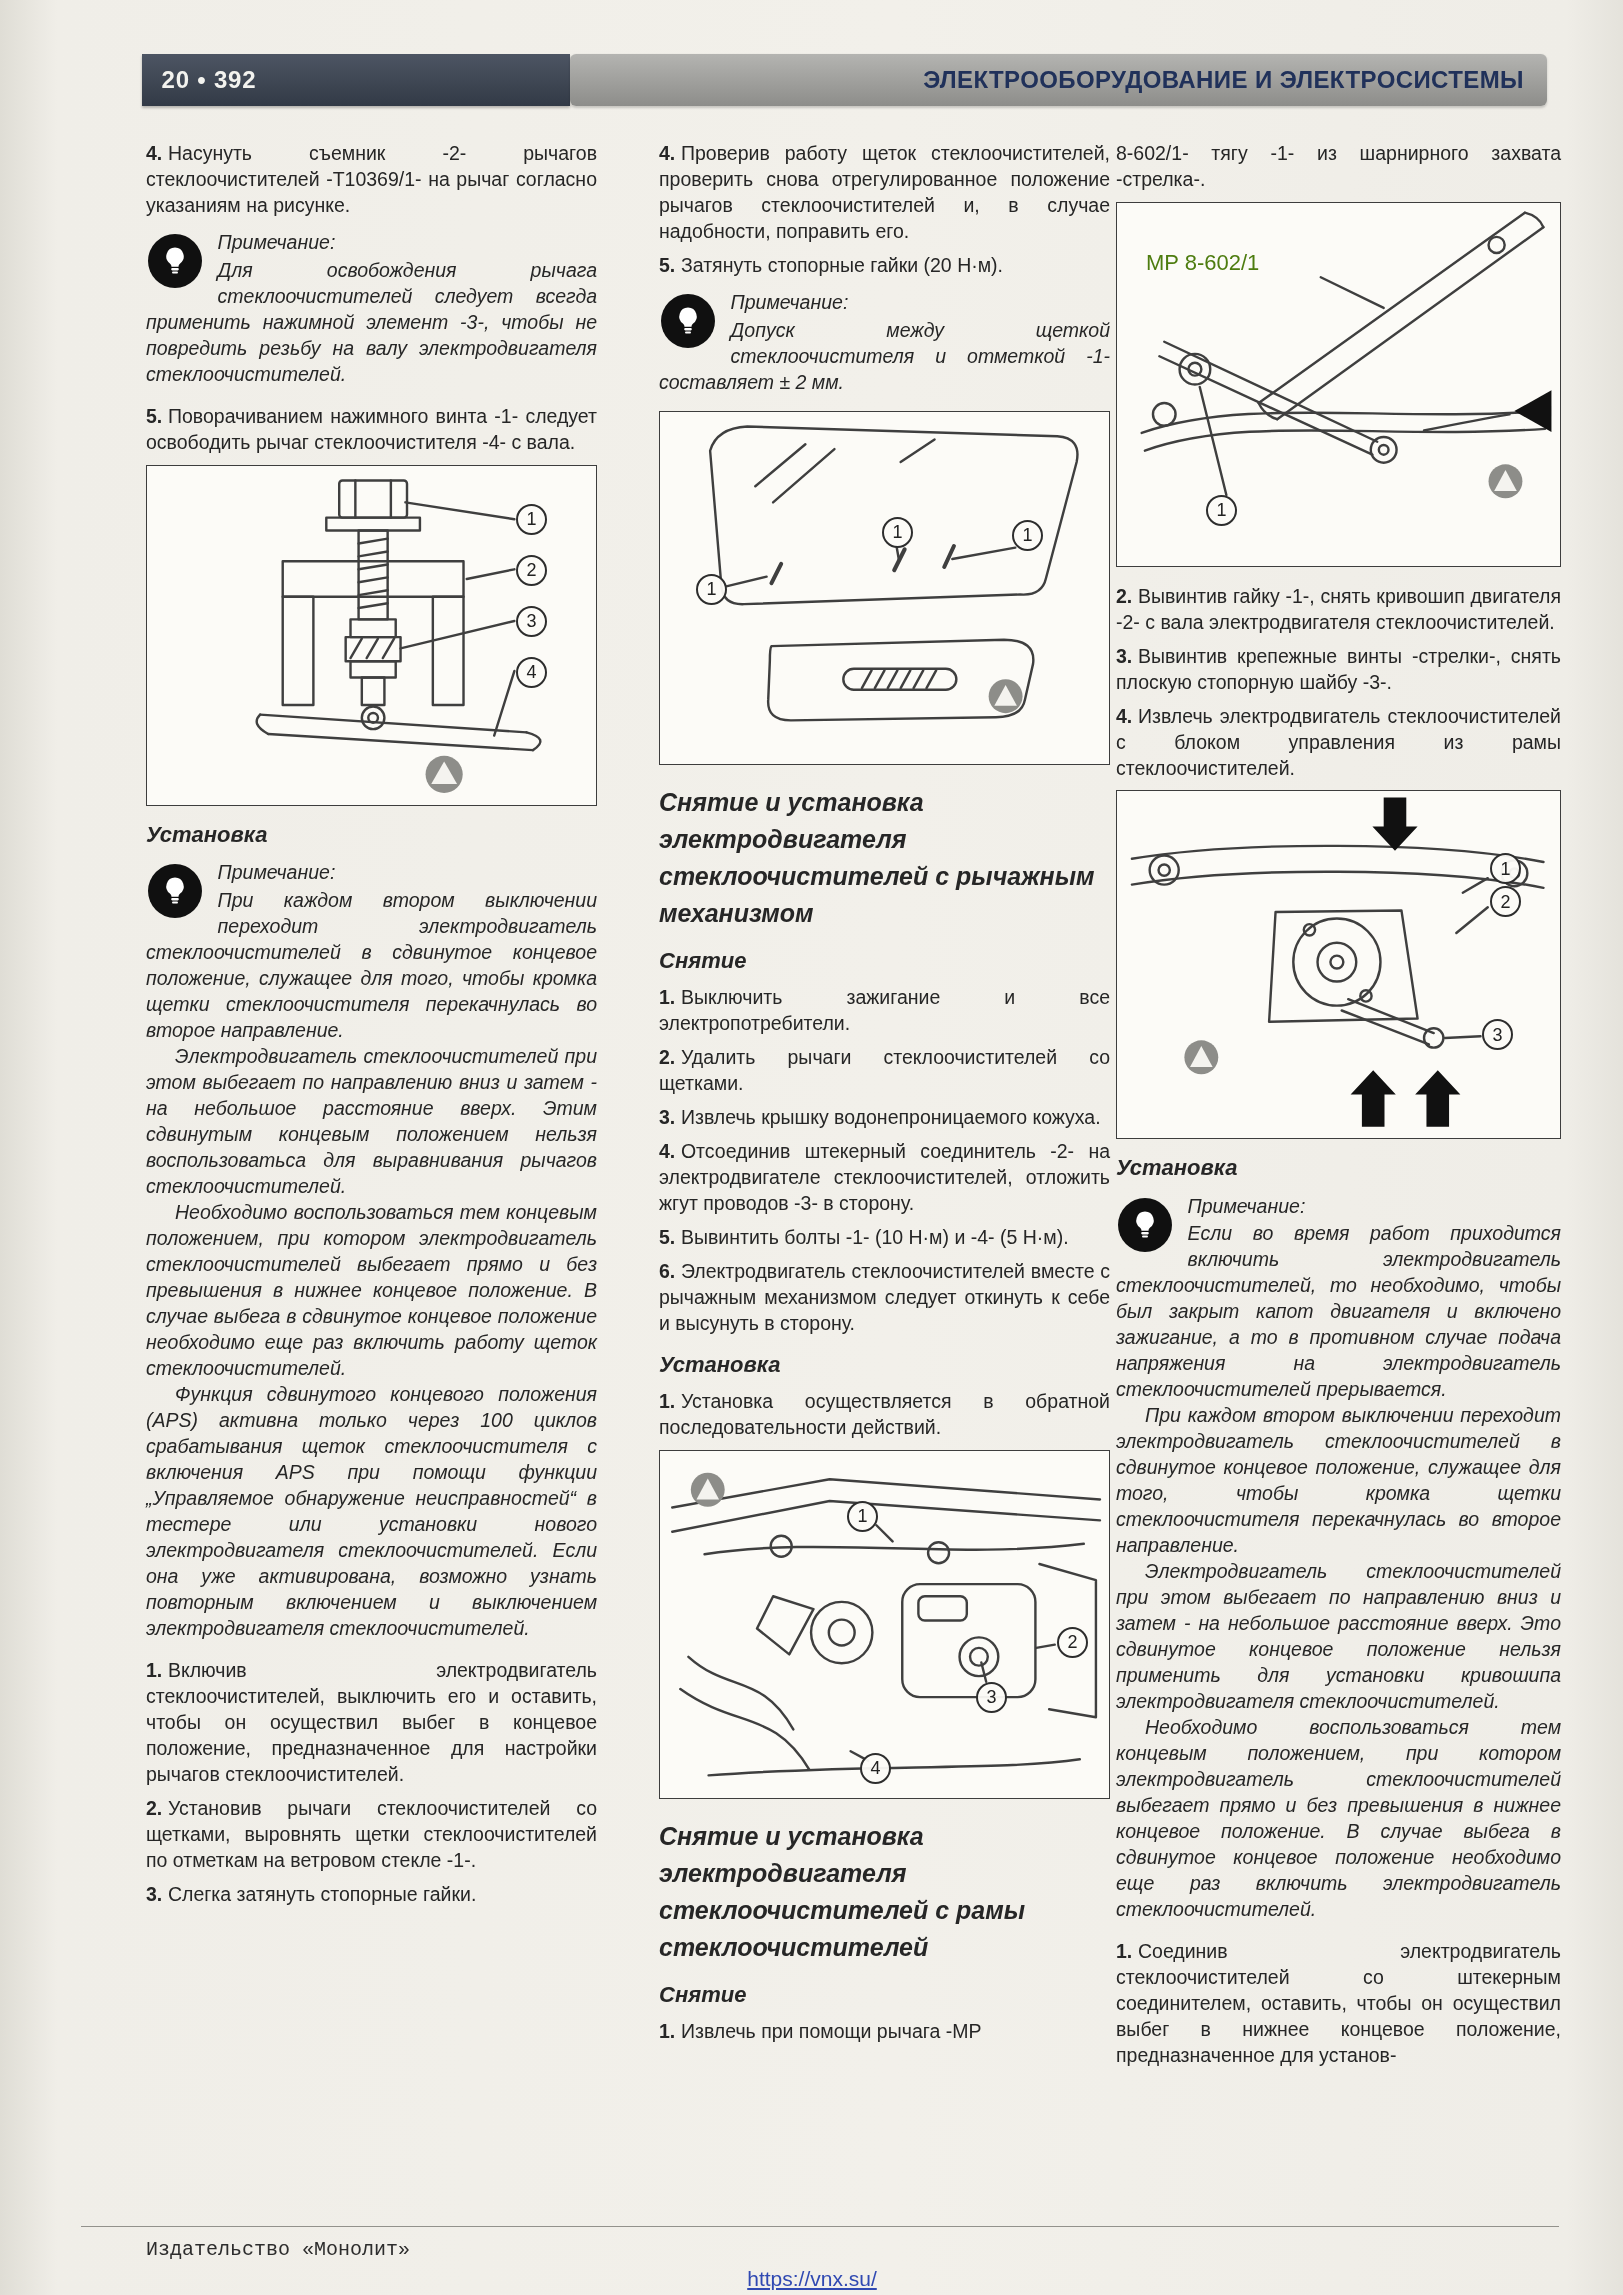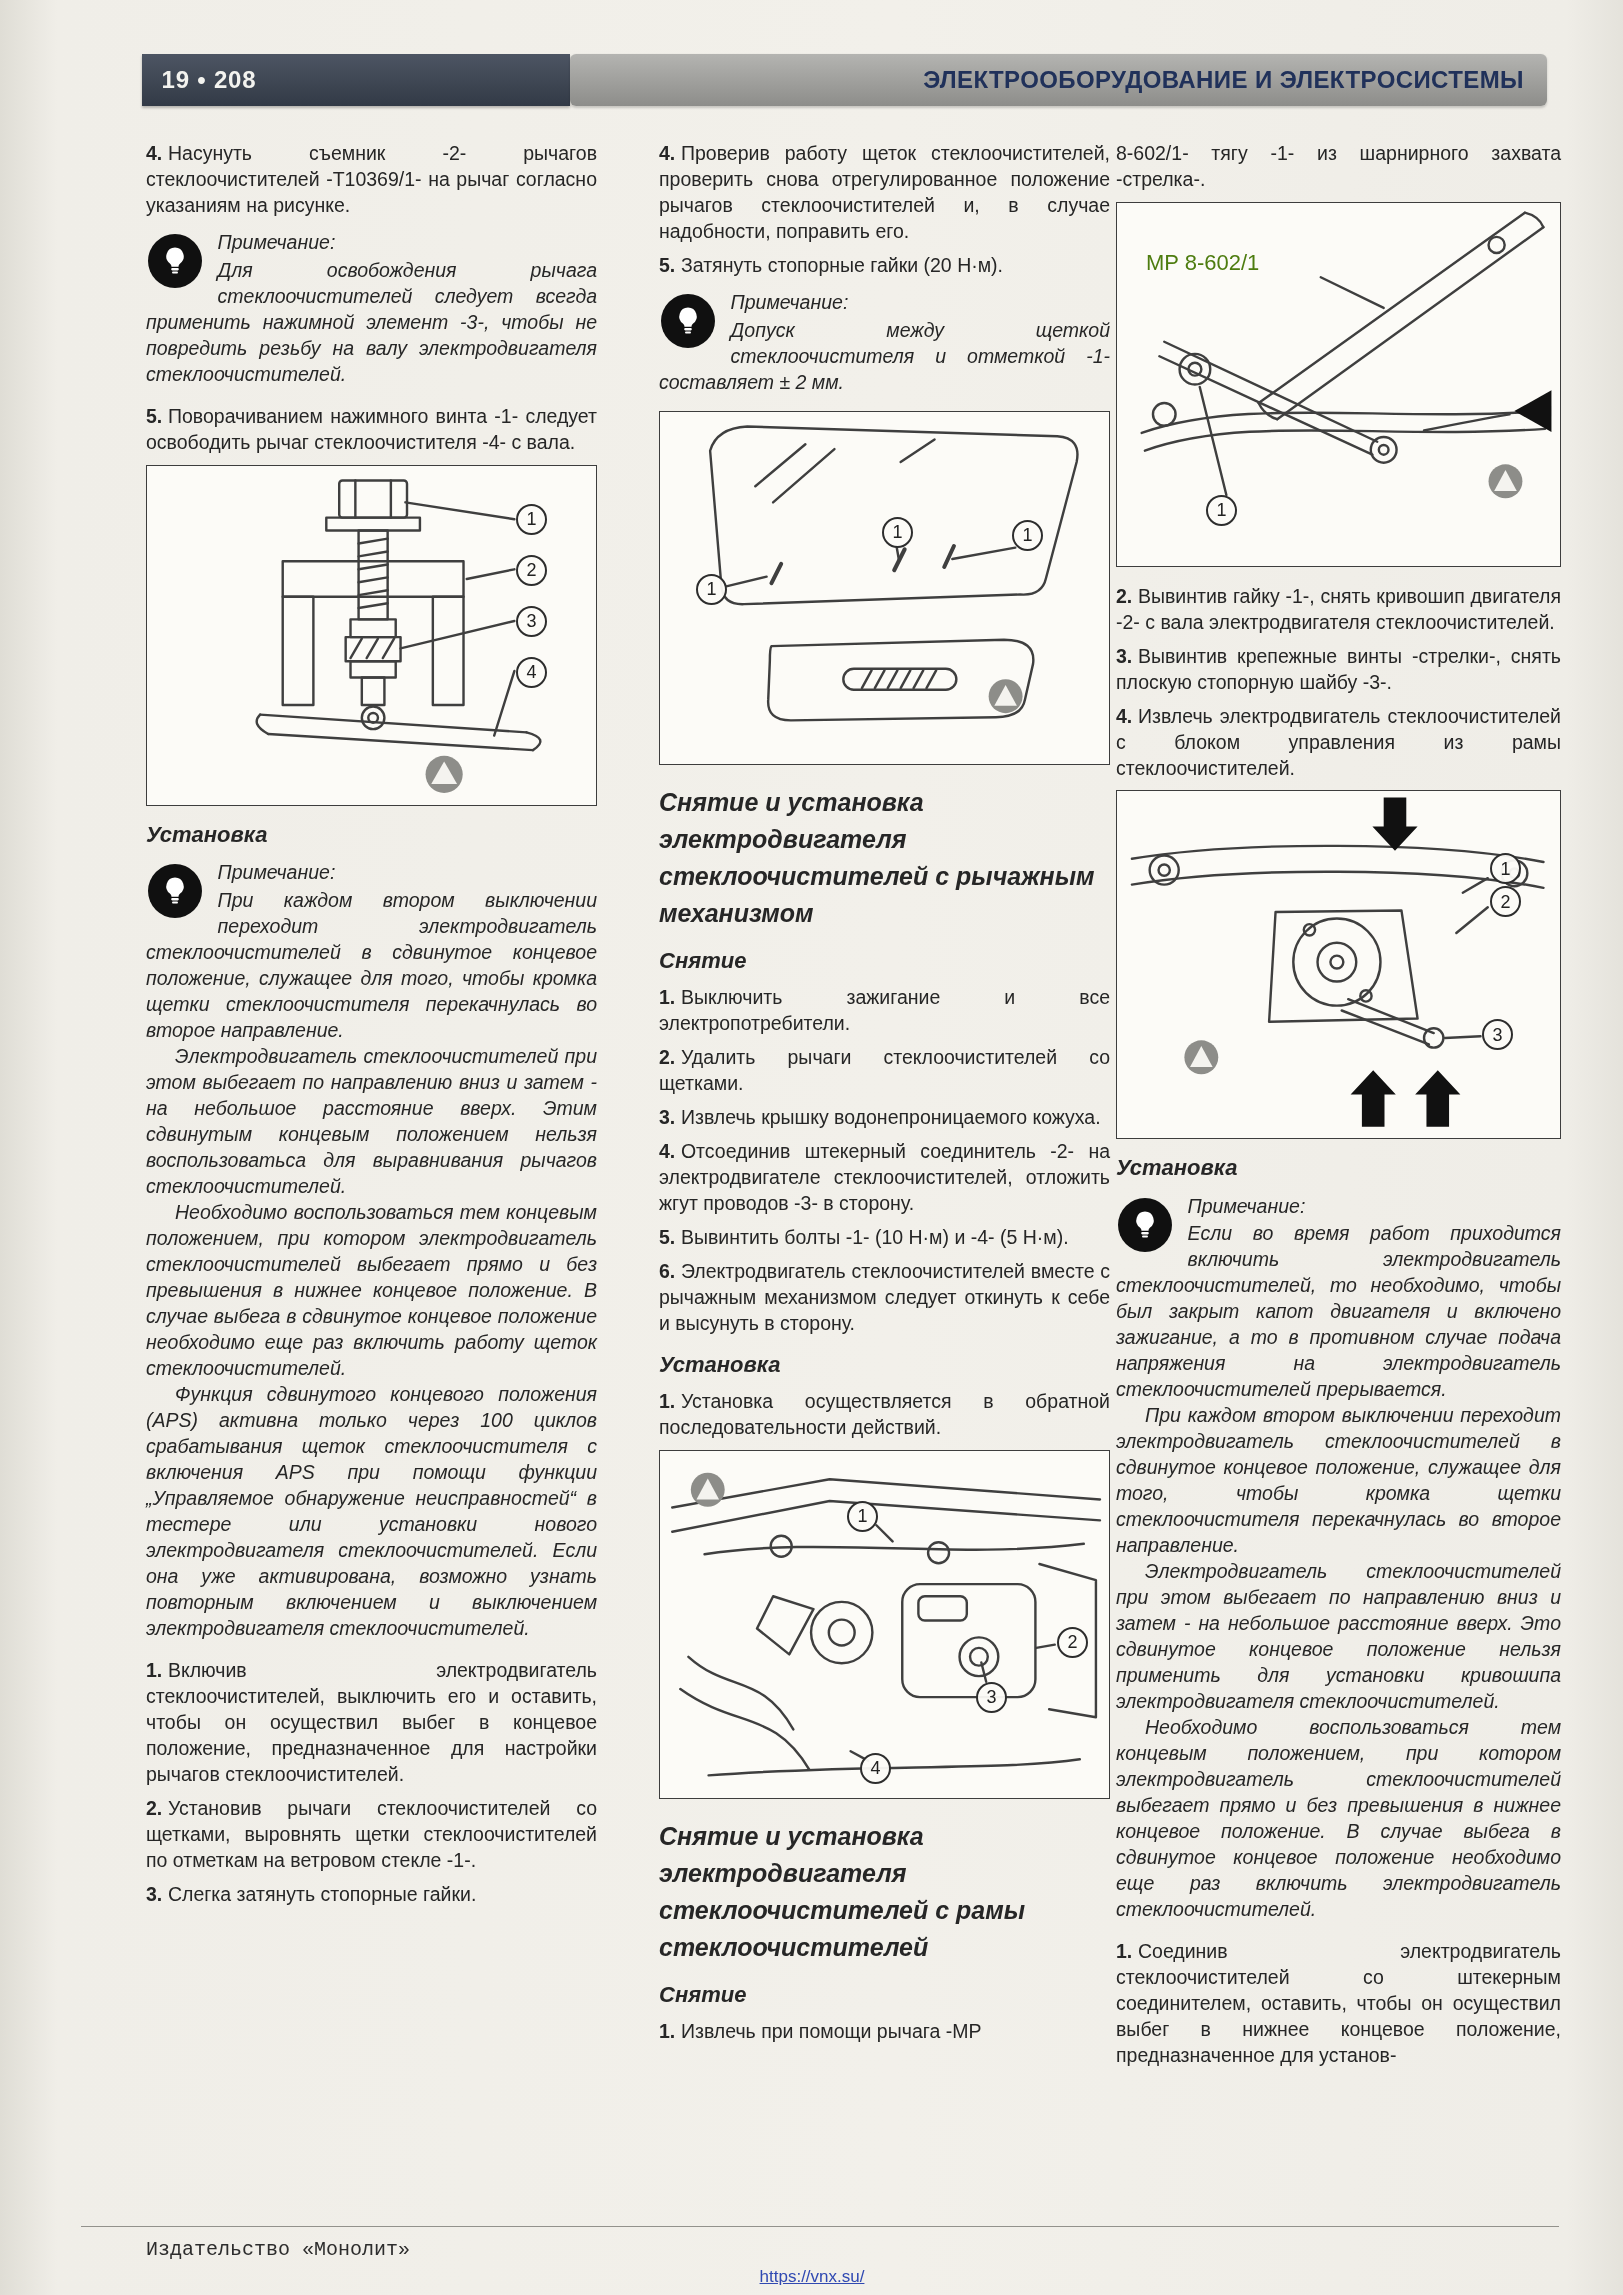--- a/index.html
+++ b/index.html
@@ -64,29 +64,29 @@
     background:rgba(252,251,247,.95);
     display:flex; align-items:center; justify-content:center;
     font-size:18px; font-style:normal; font-weight:400; color:#222;
   }
   .fig-label{ position:absolute; font-weight:400; font-size:22px; color:#4d7c0f; }
 
   
   .footer-rule{ position:absolute; left:81px; right:65px; top:2226px; border-top:1.6px solid #93928c; }
   .publisher{ position:absolute; left:146px; top:2238px; font-size:20px; color:#2d2d2d;font-family:Liberation Mono, monospace; }
   .site-link{ position:absolute; left:0; right:0; top:2267px; text-align:center;
-              font-size:17px; color:#3049b2; }
+              font-size:21px; color:#3049b2; }
 </style>
 </head>
 <body>
 
 <div class="page">
 
   <div class="pagenum-box">
-    <span>19 • 208</span>
+    <span>20 • 392</span>
   </div>
   <div class="header-bar">
     <span>ЭЛЕКТРООБОРУДОВАНИЕ И ЭЛЕКТРОСИСТЕМЫ</span>
   </div>
 
   <div class="col col-left">
 
     <p class="step"><span class="num">4.</span><span>Насунуть съемник -2- рычагов стеклоочистителей -Т10369/1- на рычаг согласно указаниям на рисунке.</span></p>
 
     <div class="note">

